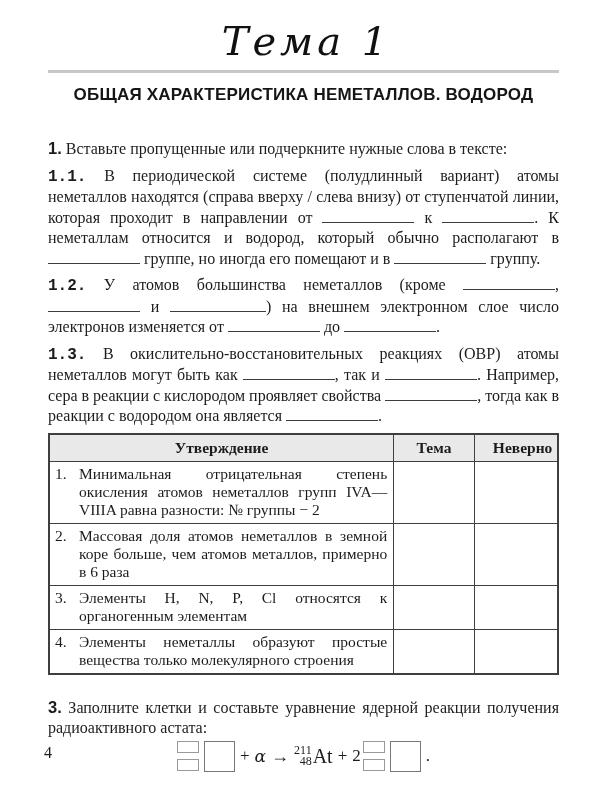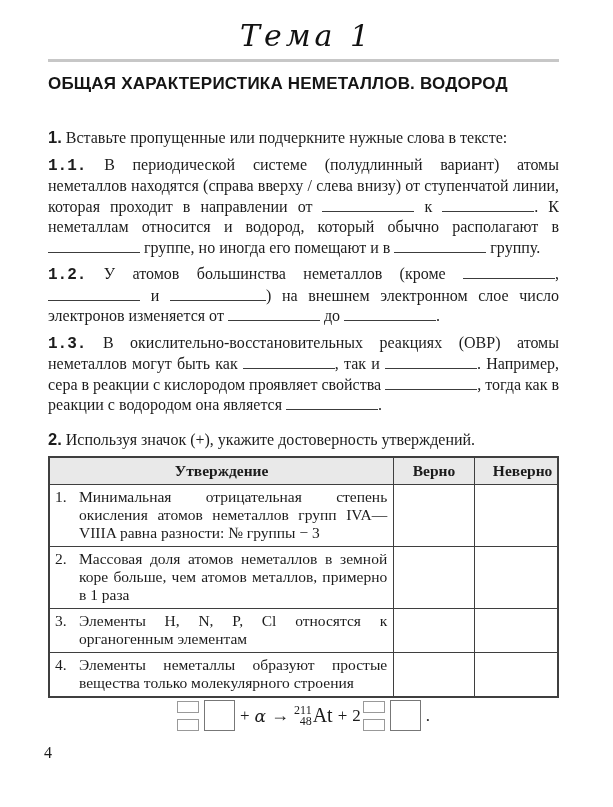--- a/index.html
+++ b/index.html
@@ -5,25 +5,25 @@
   html,body { margin:0; padding:0; background:#fff; }
   .page {
     position:relative; width:613px; height:807px; background:#ffffff;
     font-family:"Liberation Serif", serif; color:#1c1c1c; overflow:hidden;
   }
   .content { position:relative; margin-left:48px; width:511px; }
 
   .theme {
     padding-top:18px; text-align:center;
     font-family:"DejaVu Serif", serif; font-style:italic;
-    font-size:30px; letter-spacing:4px; color:#111;
+    font-size:40px; letter-spacing:4px; color:#111;
   }
   .rule { margin-top:6px; height:3px; background:#c7c7c7; }
   .title {
-    margin-top:12px; text-align:left;
+    margin-top:12px; text-align:center;
     font-family:"Liberation Sans", sans-serif; font-weight:bold;
     font-size:17px; letter-spacing:0.2px; color:#151515;
   }
 
   .para { text-align:justify; font-size:16px; line-height:20.5px; margin:5px 0 0 0; }
   .mt-task1 { margin-top:33px; }
   .mt-sub   { margin-top:6px; }
   .mt-task2 { margin-top:13px; }
   .mt-task3 { margin-top:22px; }
   .tnum { font-family:"Liberation Sans", sans-serif; font-weight:bold; font-size:16.5px; }
@@ -75,51 +75,50 @@
     <div class="title">ОБЩАЯ ХАРАКТЕРИСТИКА НЕМЕТАЛЛОВ. ВОДОРОД</div>
 
     <p class="para mt-task1"><span class="tnum">1.</span> <span>Вставьте пропущенные или подчеркните нужные слова в тексте:</span></p>
 
     <p class="para mt-sub"><span class="snum">1.1.</span> <span>В периодической системе (полудлинный вариант) атомы неметаллов находятся (справа вверху / слева внизу) от ступенчатой линии, которая проходит в направлении от <span class="blank" style="width: 92px;"></span> к <span class="blank" style="width: 92px;"></span>. К неметаллам относится и водород, который обычно располагают в <span class="blank" style="width: 92px;"></span> группе, но иногда его помещают и в <span class="blank" style="width: 92px;"></span> группу.</span></p>
 
     <p class="para mt-sub"><span class="snum">1.2.</span> <span>У атомов большинства неметаллов (кроме <span class="blank" style="width: 92px;"></span>, <span class="blank" style="width: 92px;"></span> и <span class="blank" style="width: 96px;"></span>) на внешнем электронном слое число электронов изменяется от <span class="blank" style="width: 92px;"></span> до <span class="blank" style="width: 92px;"></span>.</span></p>
 
     <p class="para mt-sub"><span class="snum">1.3.</span> <span>В окислительно-восстановительных реакциях (ОВР) атомы неметаллов могут быть как <span class="blank" style="width: 92px;"></span>, так и <span class="blank" style="width: 92px;"></span>. Например, сера в реакции с кислородом проявляет свойства <span class="blank" style="width: 92px;"></span>, тогда как в реакции с водородом она является <span class="blank" style="width: 92px;"></span>.</span></p>
 
-    <p class="para mt-task2"><span class="tnum">2.</span> <span>Используя значок (+), укажите достоверность утверждений.</span></p>
 
     <table class="tbl">
       <colgroup>
           <col class="c-st">
           <col class="c-v">
           <col class="c-n">
         </colgroup>
       <thead>
         <tr>
           <th>Утверждение</th>
-          <th>Верно</th>
+          <th>Тема</th>
           <th>Неверно</th>
         </tr>
       </thead>
       <tbody>
         <tr>
           <td class="st">
               <div class="strow">
                 <span class="rn">1.</span>
-                <span class="rt">Минимальная отрицательная степень окисления атомов неметаллов групп IVA—VIIIA равна разности: № группы − 3</span>
+                <span class="rt">Минимальная отрицательная степень окисления атомов неметаллов групп IVA—VIIIA равна разности: № группы − 2</span>
               </div>
             </td>
           <td class="ans"></td>
           <td class="ans"></td>
         </tr>
         <tr>
           <td class="st">
               <div class="strow">
                 <span class="rn">2.</span>
-                <span class="rt">Массовая доля атомов неметаллов в земной коре больше, чем атомов металлов, примерно в 1 раза</span>
+                <span class="rt">Массовая доля атомов неметаллов в земной коре больше, чем атомов металлов, примерно в 6 раза</span>
               </div>
             </td>
           <td class="ans"></td>
           <td class="ans"></td>
         </tr>
         <tr>
           <td class="st">
               <div class="strow">
                 <span class="rn">3.</span>
                 <span class="rt">Элементы H, N, P, Cl относятся к органогенным элементам</span>
@@ -134,20 +133,21 @@
                 <span class="rn">4.</span>
                 <span class="rt">Элементы неметаллы образуют простые вещества только молекулярного строения</span>
               </div>
             </td>
           <td class="ans"></td>
           <td class="ans"></td>
         </tr>
       </tbody>
     </table>
 
+    <p class="para mt-task3"><span class="tnum">3.</span> <span>Заполните клетки и составьте уравнение ядерной реакции получения радиоактивного астата:</span></p>
 
     <div class="formula">
       <span class="stack">
         <span class="sbox"></span>
         <span class="sbox"></span>
       </span>
       <span class="bigbox"></span>
       <span class="fx">+</span>
       <span class="fx alpha">α</span>
       <span class="fx arrow">→</span>

